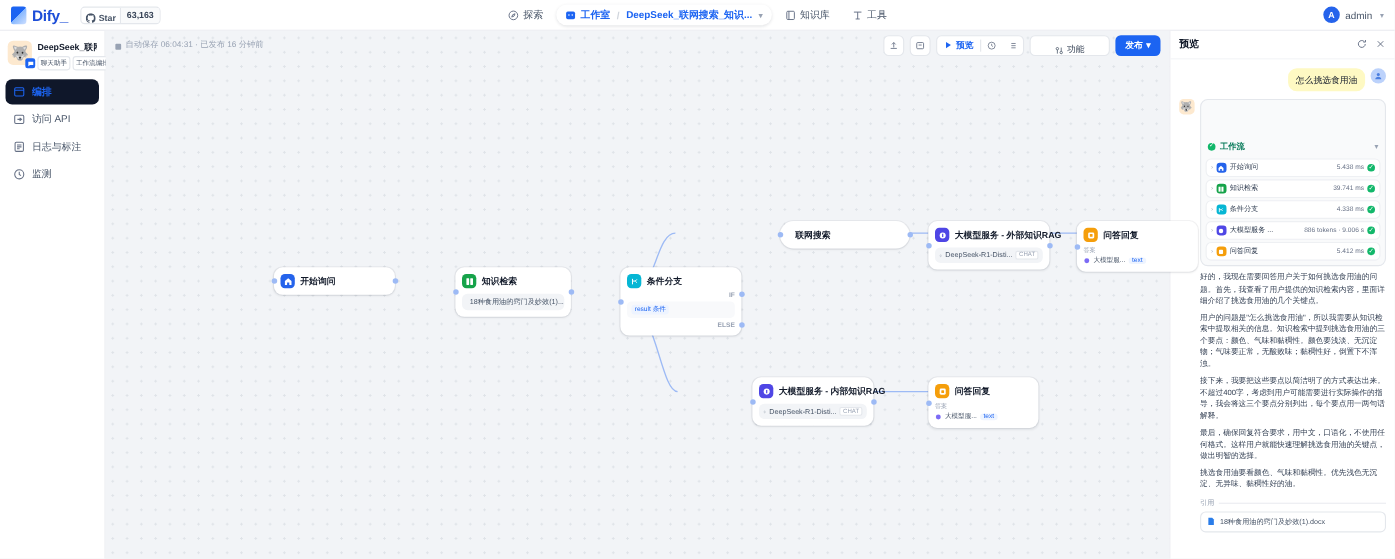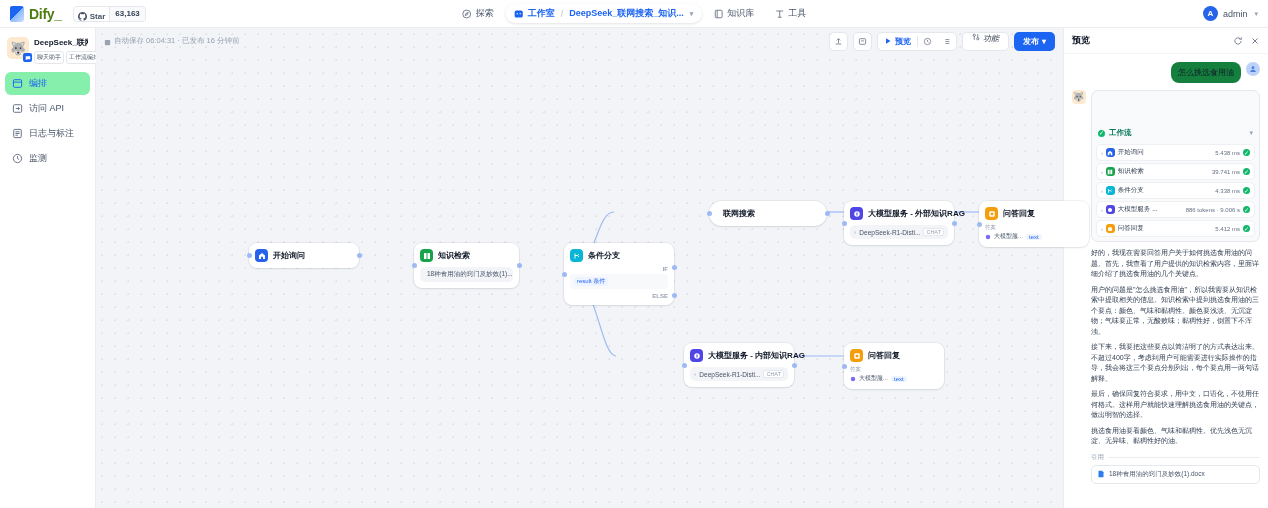--- a/index.html
+++ b/index.html
@@ -14,21 +14,21 @@
   .topbar {
     height: 28px; flex: 0 0 28px; background: #fff;
     display: flex; align-items: center; position: relative;
     border-bottom: 1px solid #eaecf0;
   }
   .brand { display: flex; align-items: center; gap: 5px; padding-left: 10px; width: 160px; }
   .logo-mark {
     width: 14px; height: 16px; border-radius: 2px 3px 3px 2px;
     background: linear-gradient(135deg,#1c64f2 0%,#1c64f2 48%,#86b7fe 48%,#cfe0ff 100%);
   }
-  .logo-text { font-size: 14px; font-weight: 700; color: #4d7c0f; letter-spacing: -0.3px; }
+  .logo-text { font-size: 14px; font-weight: 700; color: #1d4ed8; letter-spacing: -0.3px; }
   .star-pill {
     display: flex; align-items: center; height: 16px; border: 1px solid #e4e7ec;
     border-radius: 4px; overflow: hidden; margin-left: 6px; background: #fff;
   }
   .star-pill .sp-left {
     display: flex; align-items: flex-end; gap: 3px; padding: 0 4px; height: 100%;
     font-size: 8px; color: #475467; font-weight: 600;
   }
   .star-pill .sp-right {
     padding: 0 5px; height: 100%; display: flex; align-items: center;
@@ -81,21 +81,21 @@
   }
   .app-tags { display: flex; gap: 2px; margin-top: 3px; }
   .app-tag {
     font-size: 6px; color: #475467; border: 1px solid #e4e7ec; border-radius: 3px;
     padding: 1px 2px; background: #fff; white-space: nowrap;
   }
   .side-item {
     display: flex; align-items: center; gap: 6px; padding: 5px 7px; border-radius: 6px;
     font-size: 9px; color: #475467; cursor: pointer;
   }
-  .side-item.active { background: #86efac; color: #1c64f2; font-weight: 400; }
+  .side-item.active { background: #0f172a; color: #1c64f2; font-weight: 700; }
   .side-ico { width: 11px; height: 11px; flex: 0 0 11px; }
 
   
   .canvas-wrap { flex: 1; position: relative; min-width: 0; background: #f2f4f7; }
   .canvas {
     position: absolute; inset: 0;
     background-image: radial-gradient(#dfe3e8 1px, transparent 1px);
     background-size: 13px 13px;
   }
   .canvas-topbar {
@@ -112,23 +112,23 @@
     display: flex; align-items: center; background: #fff; border: 1px solid #e4e7ec;
     border-radius: 5px; height: 19px; overflow: hidden;
   }
   .seg-btn {
     display: flex; align-items: center; gap: 3px; padding: 0 6px; height: 100%;
     font-size: 8px; color: #1c64f2; cursor: pointer; font-weight: 600;
   }
   .seg-div { width: 1px; height: 11px; background: #e4e7ec; }
   .seg-btn.plain { color: #475467; padding: 0 5px; }
   .feat-btn {
-    display: flex; align-items: flex-start; gap: 3px; padding: 0 9px; height: 19px;
+    display: flex; align-items: flex-end; gap: 3px; padding: 0 22px; height: 19px;
     background: #fff; border: 1px solid #e4e7ec; border-radius: 5px;
-    font-size: 8px; color: #344054; cursor: pointer; font-style: italic;
+    font-size: 8px; color: #344054; cursor: pointer;
   }
   .publish-btn {
     display: flex; align-items: center; gap: 3px; padding: 0 9px; height: 19px;
     background: #1c64f2; border-radius: 5px; color: #fff; font-size: 8px;
     cursor: pointer; font-weight: 600;
   }
 
   
   .node {
     position: absolute; background: #fff; border-radius: 8px;
@@ -181,21 +181,21 @@
   }
   .pv-head {
     height: 26px; display: flex; align-items: center; padding: 0 8px; flex: 0 0 26px;
     border-bottom: 1px solid #f2f4f7;
   }
   .pv-title { font-size: 9px; font-weight: 700; color: #101828; }
   .pv-actions { margin-left: auto; display: flex; align-items: center; gap: 7px; }
   .pv-body { flex: 1; overflow: hidden; padding: 8px; display: flex; flex-direction: column; gap: 7px; }
   .msg-user { display: flex; align-items: flex-start; gap: 5px; justify-content: flex-end; }
   .bubble-user {
-    background: #15803d; border-radius: 8px; padding: 5px 7px; font-size: 8px; color: #101828;
+    background: #fef9c3; border-radius: 8px; padding: 5px 7px; font-size: 8px; color: #101828;
   }
   .ava-user { width: 14px; height: 14px; border-radius: 50%; background: #bcd2fb; flex: 0 0 14px;
     display: flex; align-items: center; justify-content: center; }
   .msg-bot { display: flex; align-items: flex-start; gap: 5px; }
   .ava-bot {
     width: 14px; height: 14px; border-radius: 4px; background: #fde9cf; flex: 0 0 14px;
     display: flex; align-items: center; justify-content: center; font-size: 9px;
   }
   .bot-content { flex: 1; min-width: 0; }
   .trace {

